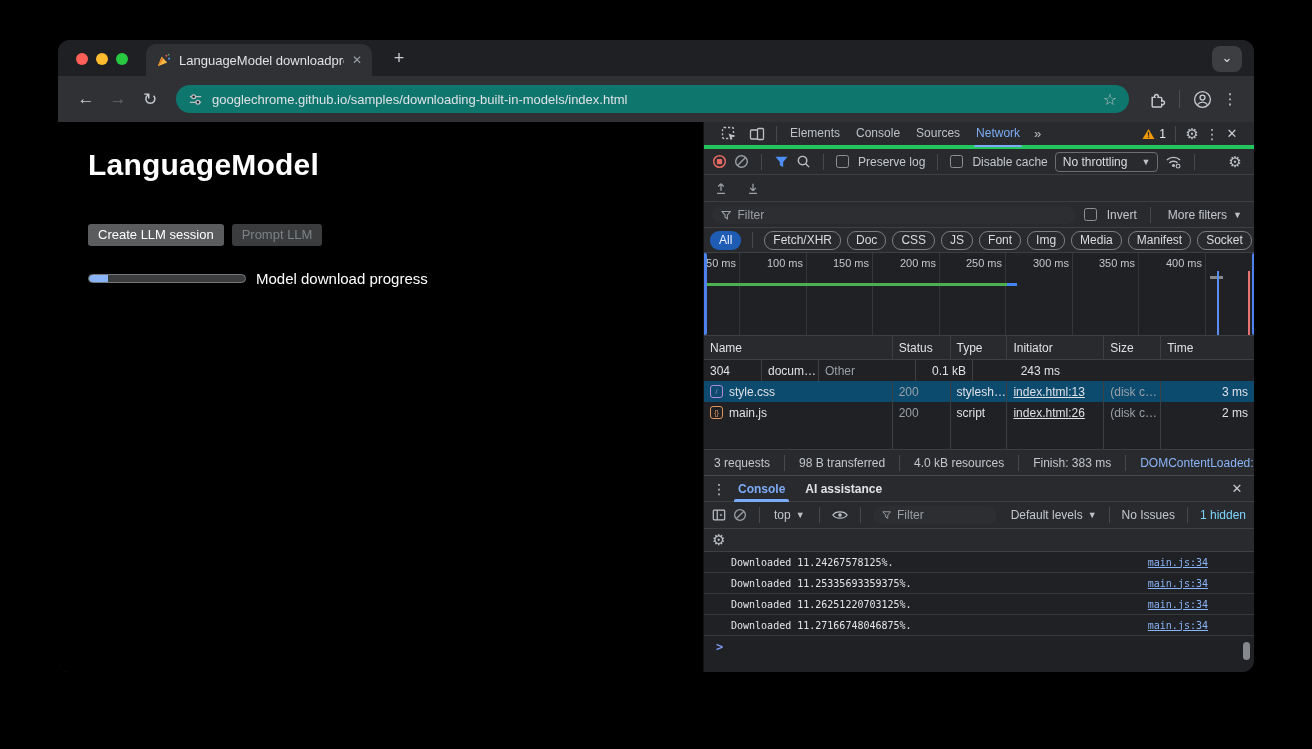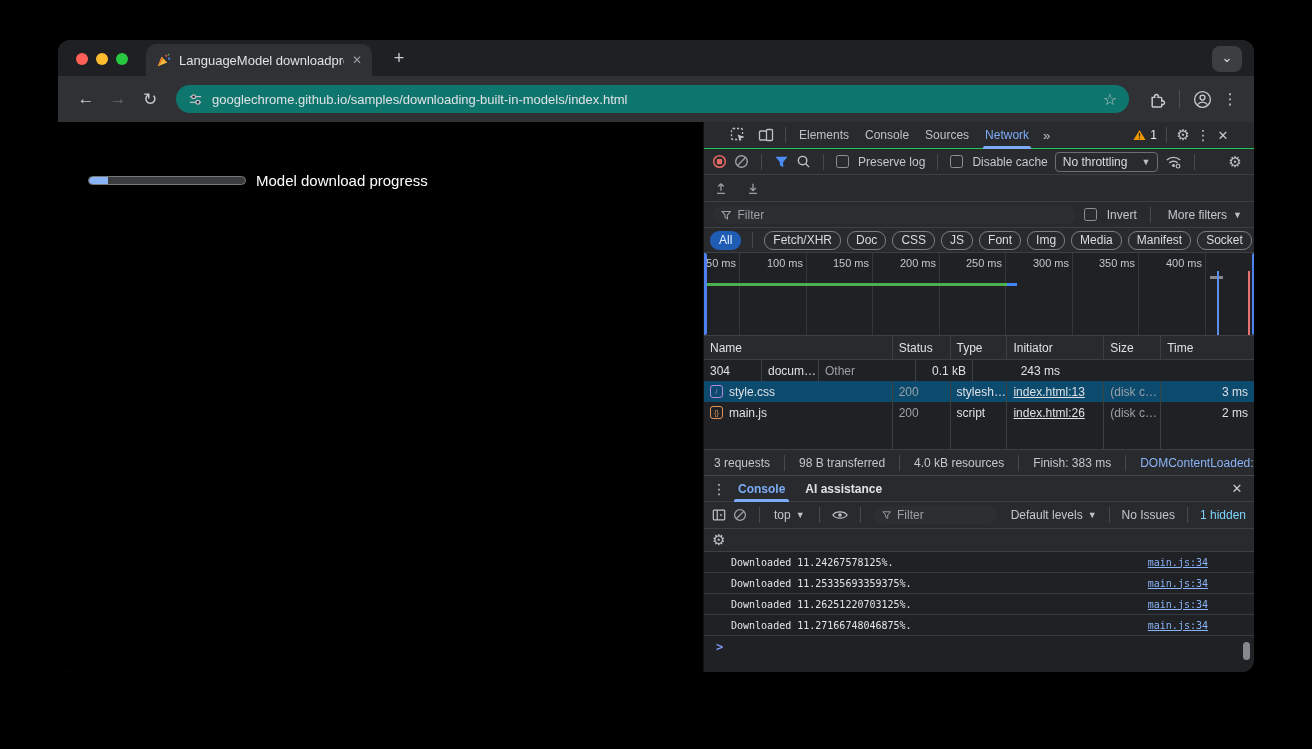--- a/index.html
+++ b/index.html
@@ -50,21 +50,21 @@
   .pfill { width:12%; height:100%; background:#8ab4f8; border-radius:5px 0 0 5px; }
   .plabel { color:#fff; font-size:15px; }
 
   
   .devtools { width:551px; background:#202124; color:#bdc1c6; font-size:12px; position:relative;
     border-left:1px solid #101112; display:flex; flex-direction:column; }
   .bar { background:#292a2d; display:flex; align-items:center; flex:none; }
   .vsep { width:1px; height:16px; background:#47494d; margin:0 5px; flex:none; }
   svg { display:block; }
 
-  .dt-tabbar { height:27px; border-bottom:1px solid #22c55e; padding:0 20px; gap:0; }
+  .dt-tabbar { height:27px; border-bottom:4px solid #22c55e; padding:0 11px; gap:0; }
   .dt-tab { padding:0 8px; height:27px; line-height:27px; color:#bdc1c6; position:relative; }
   .dt-tab.active { color:#7cacf8; }
   .dt-tab.active::after { content:""; position:absolute; left:6px; right:6px; bottom:0; height:2.5px;
     background:#7cacf8; border-radius:2px 2px 0 0; }
   .more-tabs { color:#bdc1c6; font-size:13px; padding:0 6px; }
   .spacer { flex:1; }
   .warnbadge { display:flex; align-items:center; gap:4px; color:#e8eaed; padding:0 4px; }
   .gearglyph { font-size:15px; color:#bdc1c6; width:22px; text-align:center; }
   .xglyph { font-size:13px; color:#c7cbd0; width:22px; text-align:center; }
   .kebab2 { font-size:14px; color:#c7cbd0; width:18px; text-align:center; }
@@ -205,20 +205,25 @@
         <circle cx="10" cy="8" r="2.6" fill="none" stroke="#c7cbd0" stroke-width="1.4"></circle>
         <path d="M4.8 15.4 a6.5 6.5 0 0 1 10.4 0" fill="none" stroke="#c7cbd0" stroke-width="1.4"></path>
       </svg>
     </span>
     <span class="kebab">⋮</span>
   </div>
 
   <div class="content">
 
     <div class="page">
+      <h1>LanguageModel</h1>
+      <div class="controls">
+        <button class="btn primary">Create LLM session</button>
+        <button class="btn disabled">Prompt LLM</button>
+      </div>
       <div class="progress-row">
         <div class="pbar">
           <div class="pfill"></div>
         </div>
         <span class="plabel">Model download progress</span>
       </div>
     </div>
 
     <div class="devtools">
 

